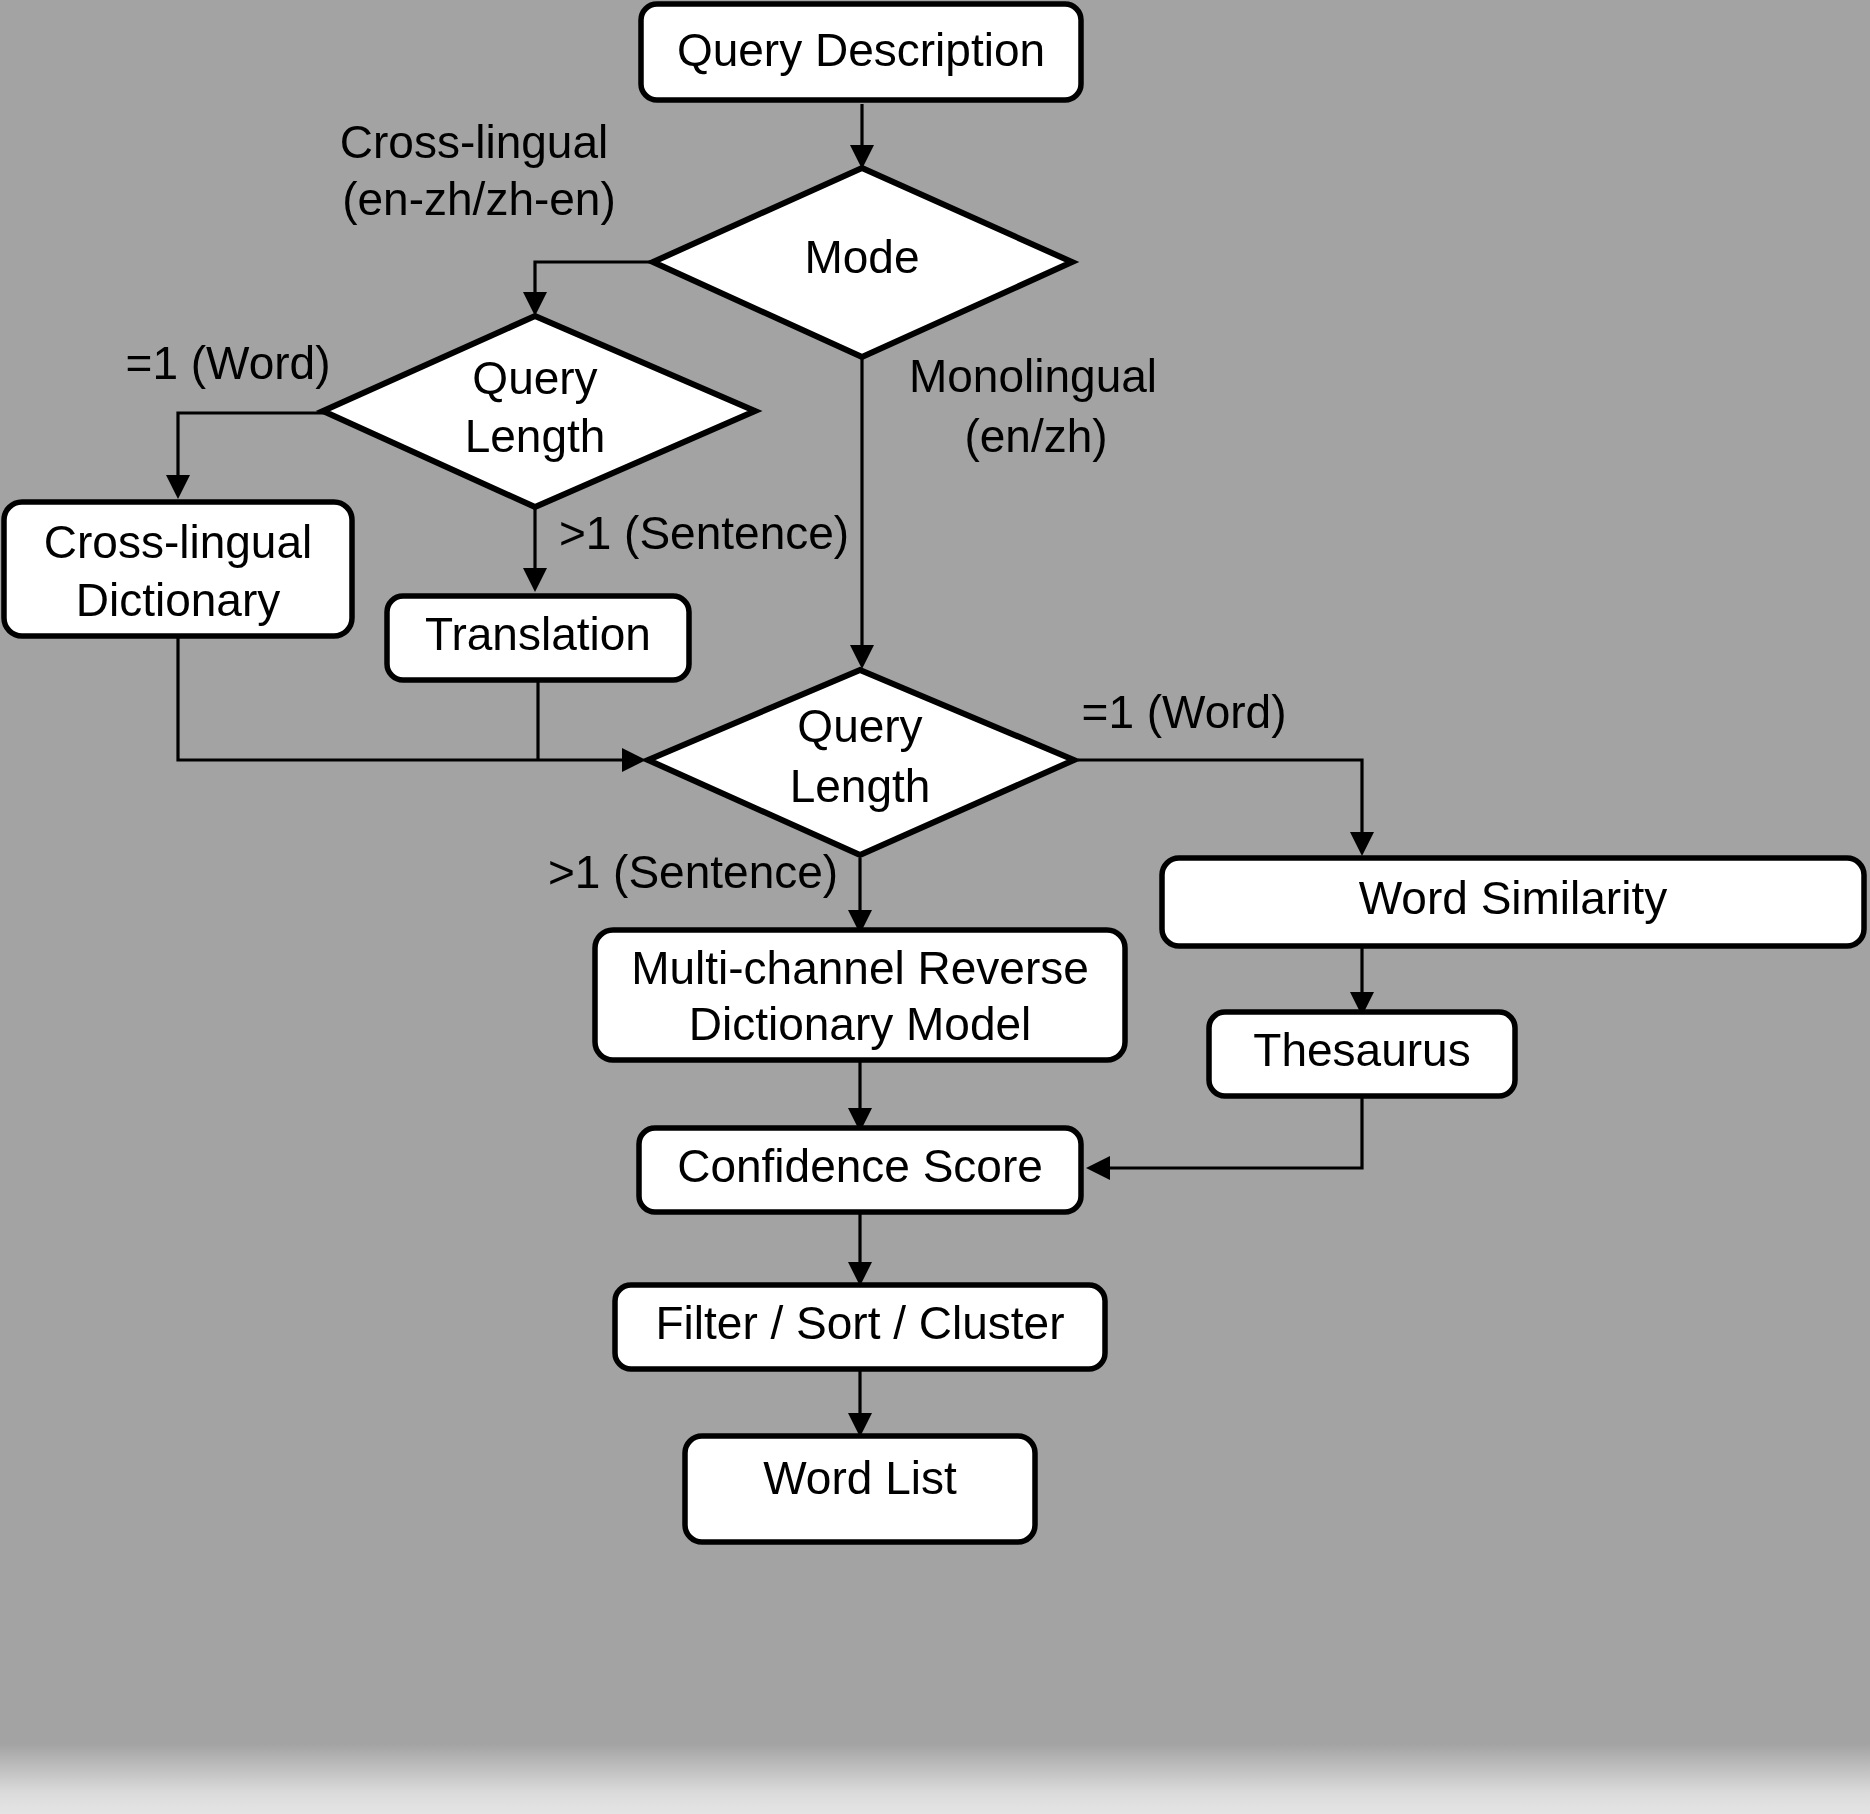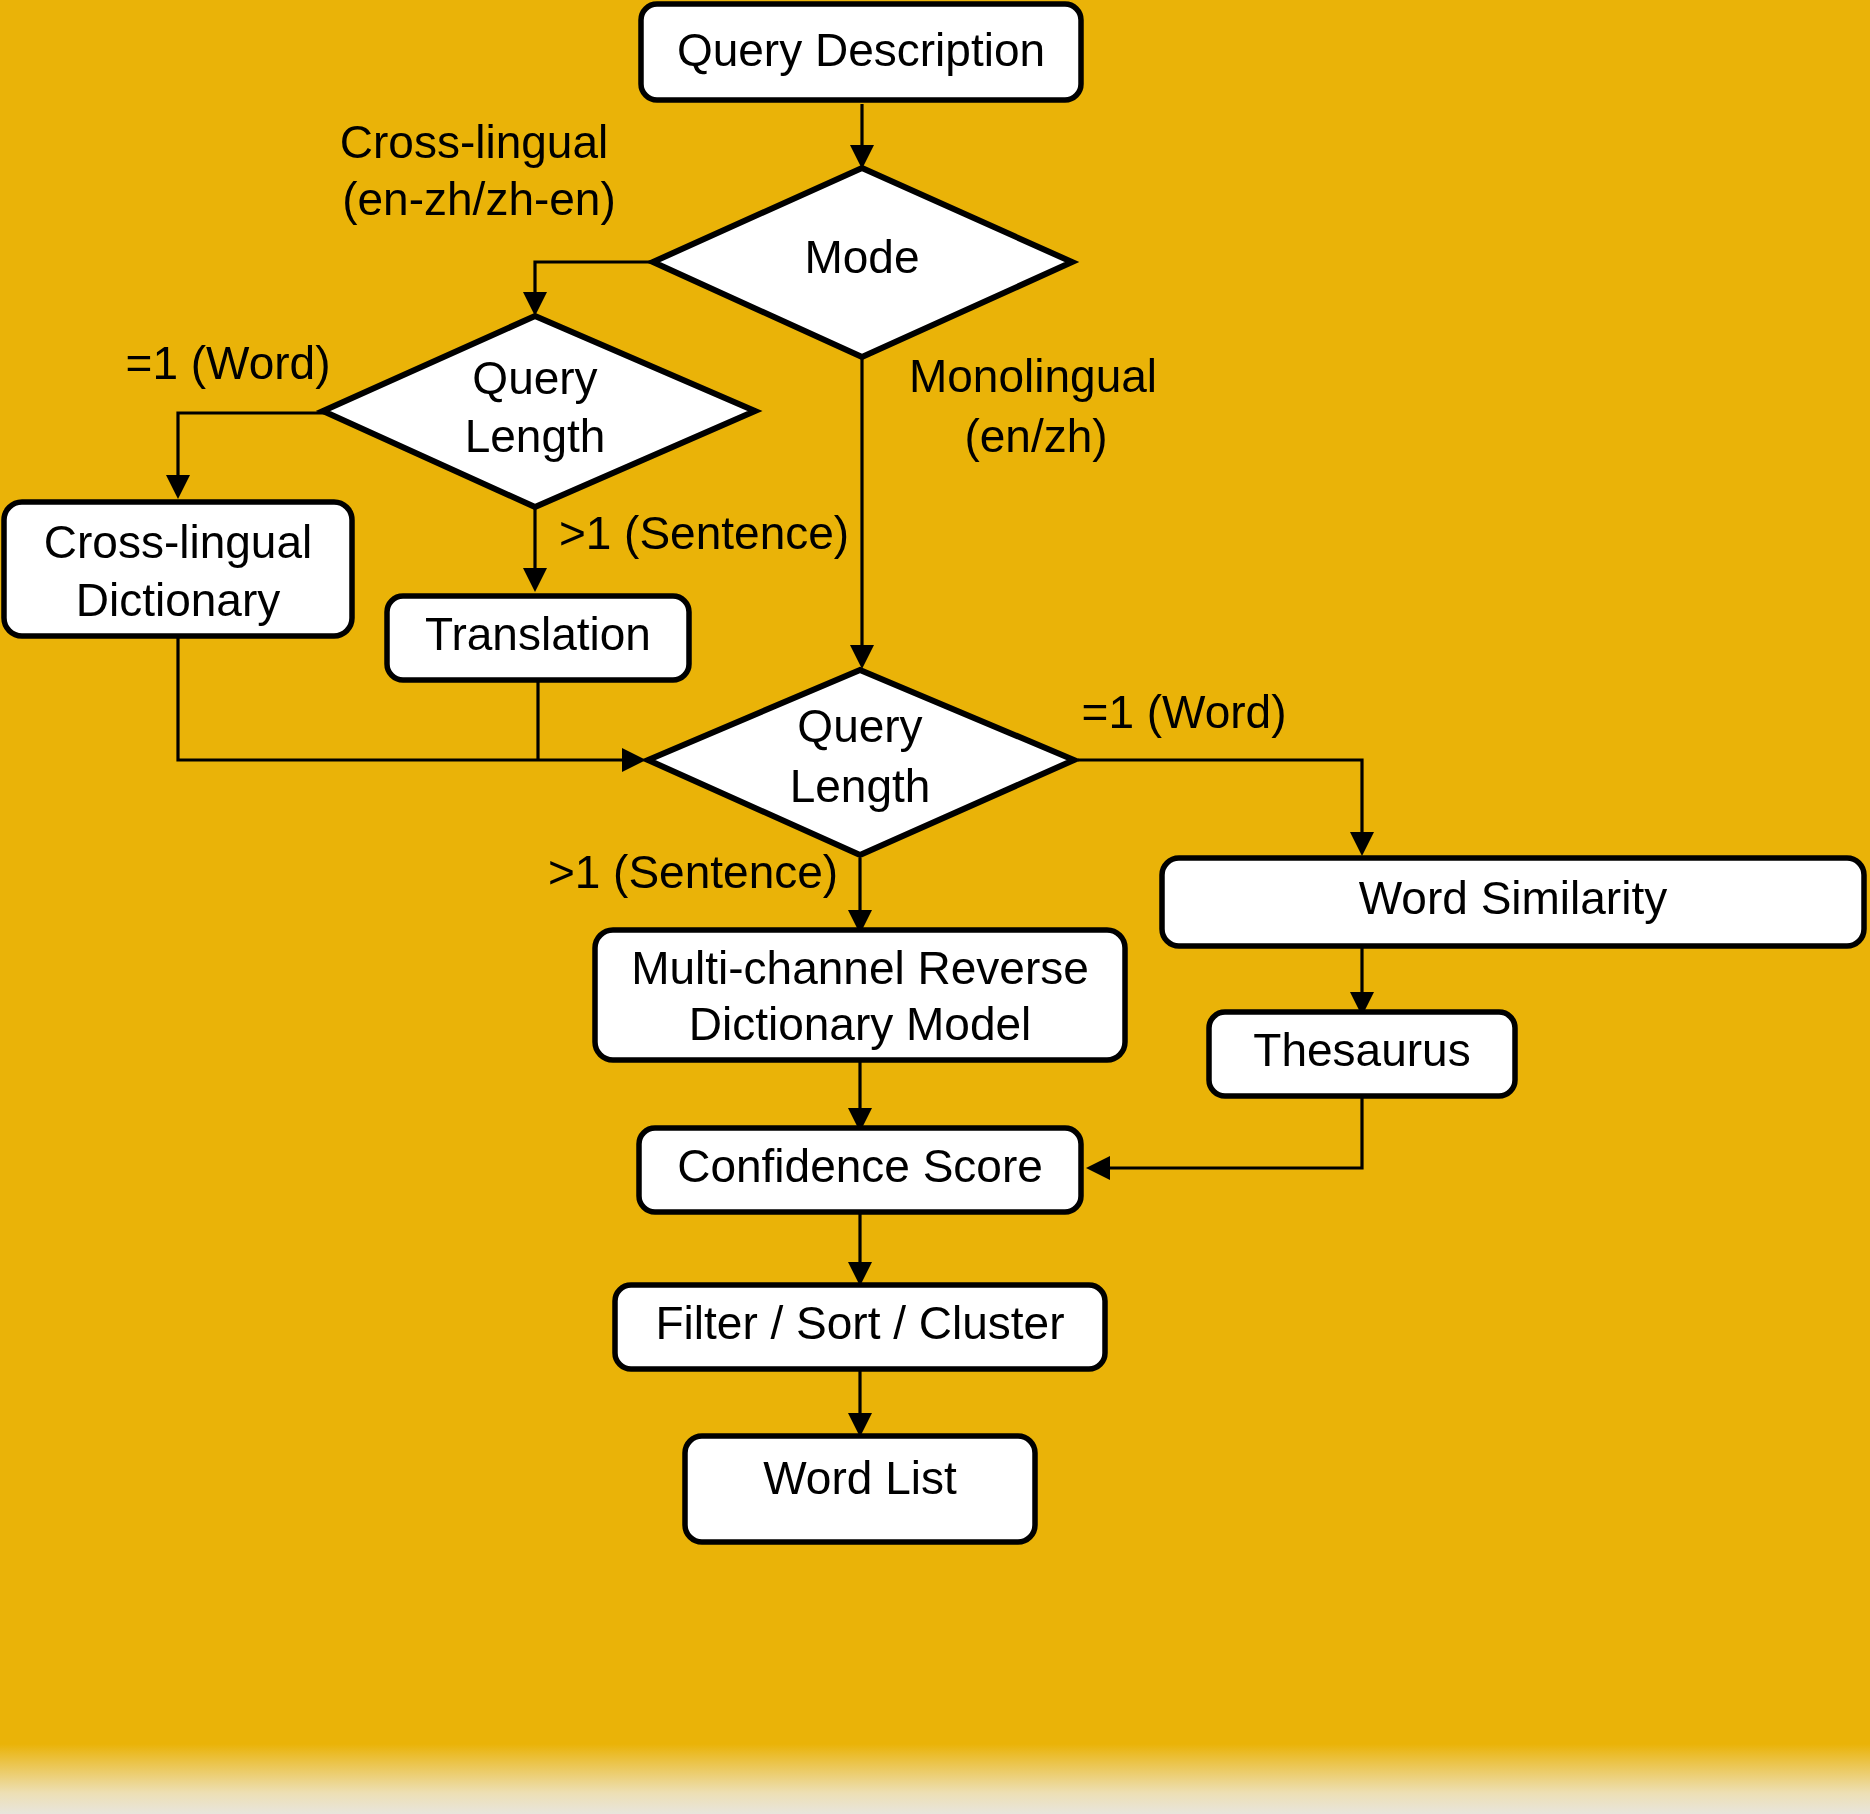--- a/index.html
+++ b/index.html
@@ -7,21 +7,21 @@
     padding: 0;
     background: #ffffff;
   }
   body {
     font-family: "Liberation Sans", sans-serif;
   }
   #canvas {
     position: relative;
     width: 1870px;
     height: 1814px;
-    background: #eab308;
+    background: #a3a3a3;
     overflow: hidden;
   }
   #bottom-fade {
     position: absolute;
     left: 0;
     bottom: 0;
     width: 1870px;
     height: 70px;
     background: linear-gradient(to bottom, rgba(255,255,255,0) 0%, rgba(238,238,238,0.75) 70%, rgba(232,232,232,0.95) 100%);
     pointer-events: none;

